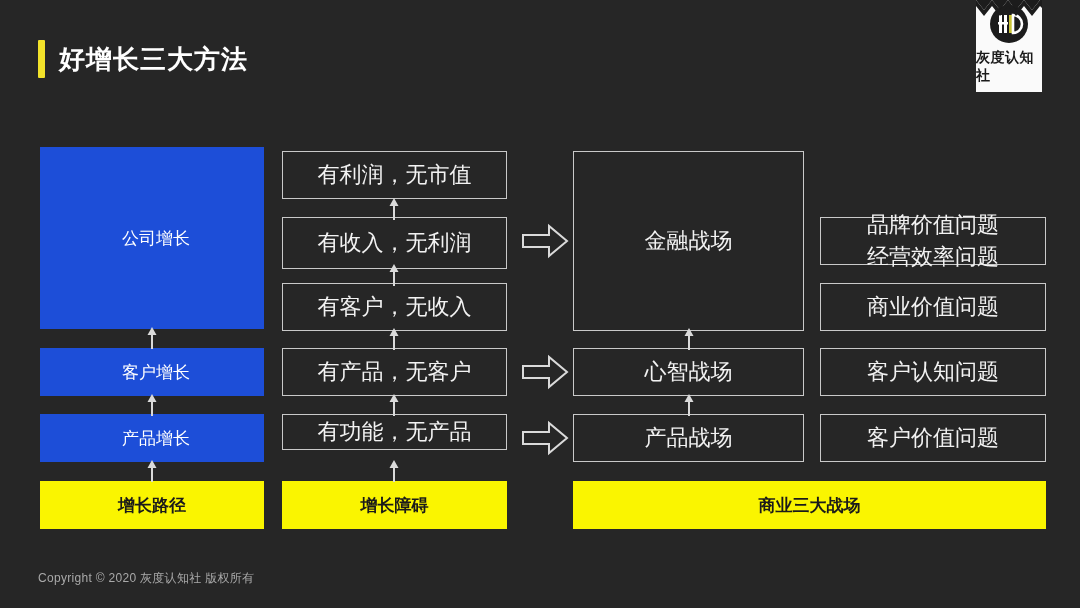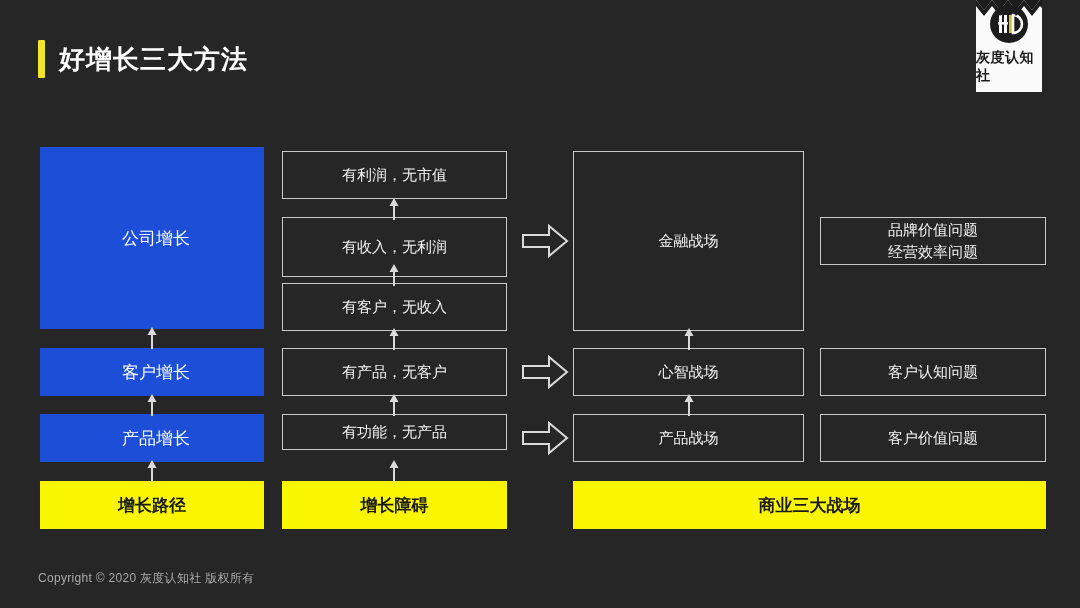--- a/index.html
+++ b/index.html
@@ -20,21 +20,21 @@
   .logo-box{position:absolute;left:976px;top:0;width:66px;height:92px;background:#FAFAFA;
             display:flex;flex-direction:column;align-items:center;justify-content:flex-end;padding-bottom:7px;box-sizing:border-box;}
   .logo-zig{position:absolute;left:0;top:0;width:66px;height:22px;}
   .logo-mark{width:40px;height:40px;margin-bottom:5px;}
   .logo-name{font-size:14px;color:#1a1a1a;font-weight:bold;letter-spacing:.5px;}
 
   
   .board{position:absolute;left:0;top:0;width:1080px;height:608px;}
 
   .box{position:absolute;box-sizing:border-box;display:flex;align-items:center;justify-content:center;text-align:center;}
-  .box-outline{border:1.5px solid #C9C9C9;color:#F2F2F2;font-size:15px;background:#262626;}
+  .box-outline{border:1.5px solid #C9C9C9;color:#F2F2F2;font-size:22px;background:#262626;}
   .box-blue{background:#1d4ed8;color:#FFFFFF;font-size:17px;padding-left:8px;}
   .box-yellow{background:#FAF500;color:#1A1A1A;font-size:17px;font-weight:bold;}
   .box-two-line{line-height:1.45;}
 
   
   .v-arrow{position:absolute;width:12px;height:22px;}
   
   .h-arrow{position:absolute;width:48px;height:36px;}
 
   .footer{position:absolute;left:38px;top:570px;color:#A9A9A9;font-size:12px;letter-spacing:.3px;}
@@ -80,21 +80,21 @@
     </svg>
     <svg class="v-arrow" style="left:146px;top:394px;" viewBox="0 0 12 22">
       <path d="M6 0 L10.5 8 L7 8 L7 22 L5 22 L5 8 L1.5 8 Z" fill="#DADADA"></path>
     </svg>
     <svg class="v-arrow" style="left:146px;top:460px;" viewBox="0 0 12 22">
       <path d="M6 0 L10.5 8 L7 8 L7 22 L5 22 L5 8 L1.5 8 Z" fill="#DADADA"></path>
     </svg>
 
     <div class="box box-outline" style="left:282px;top:151px;width:225px;height:48px;">有利润，无市值</div>
 
-    <div class="box box-outline" style="left:282px;top:217px;width:225px;height:60px;">有收入，无利润</div>
+    <div class="box box-outline" style="left:282px;top:217px;width:225px;height:52px;">有收入，无利润</div>
 
     <div class="box box-outline" style="left:282px;top:283px;width:225px;height:48px;">有客户，无收入</div>
 
     <div class="box box-outline" style="left:282px;top:348px;width:225px;height:48px;">有产品，无客户</div>
 
     <div class="box box-outline" style="left:282px;top:414px;width:225px;height:36px;">有功能，无产品</div>
 
     <div class="box box-yellow" style="left:282px;top:481px;width:225px;height:48px;">增长障碍</div>
 
     <svg class="v-arrow" style="left:388px;top:198px;" viewBox="0 0 12 22">
@@ -137,20 +137,21 @@
     <svg class="v-arrow" style="left:683px;top:394px;" viewBox="0 0 12 22">
       <path d="M6 0 L10.5 8 L7 8 L7 22 L5 22 L5 8 L1.5 8 Z" fill="#DADADA"></path>
     </svg>
 
 
     <div class="box box-outline box-two-line" style="left:820px;top:217px;width:226px;height:48px;flex-direction:column;">
       <span>品牌价值问题</span>
       <span>经营效率问题</span>
     </div>
 
+    <div class="box box-outline" style="left:820px;top:283px;width:226px;height:48px;">商业价值问题</div>
 
     <div class="box box-outline" style="left:820px;top:348px;width:226px;height:48px;">客户认知问题</div>
 
     <div class="box box-outline" style="left:820px;top:414px;width:226px;height:48px;">客户价值问题</div>
 
   </div>
 
   <div class="footer">Copyright © 2020 灰度认知社 版权所有</div>
 
 </div>

